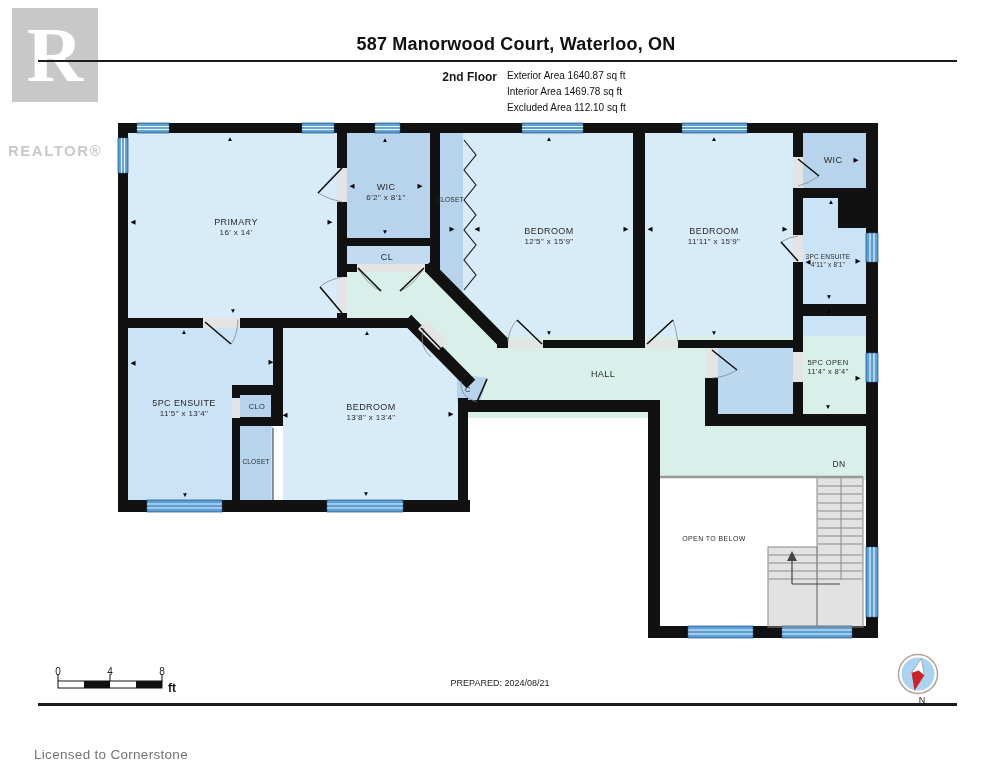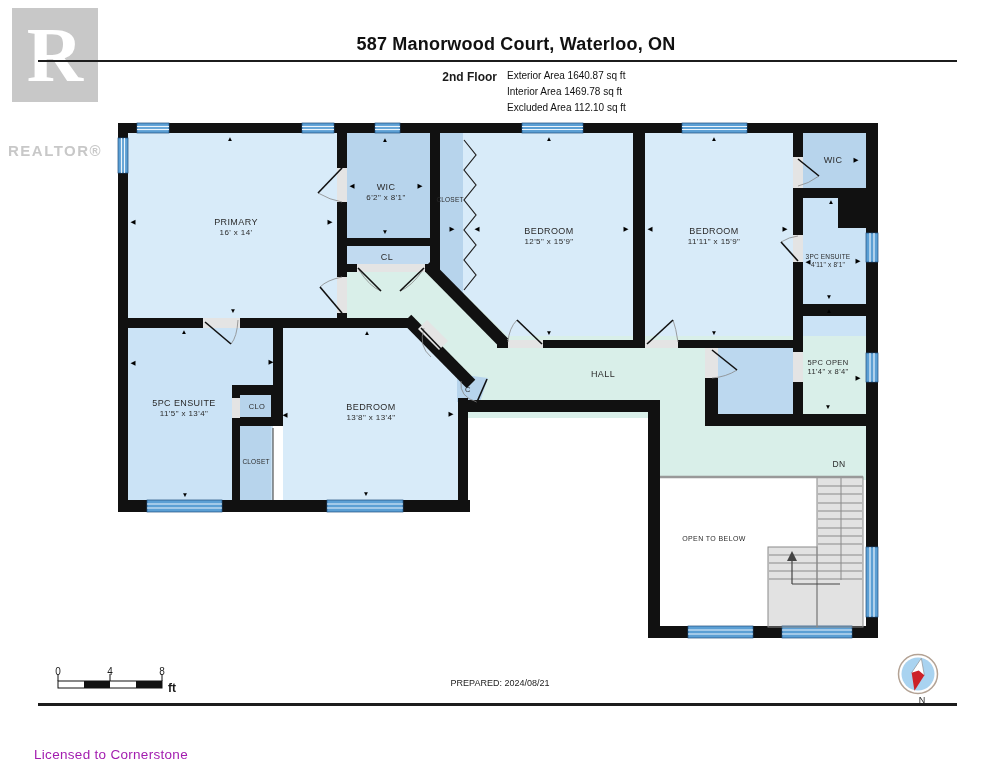--- a/index.html
+++ b/index.html
@@ -18,21 +18,21 @@
   .tiny{font-size:6.5px;letter-spacing:.2px;}
   .small{font-size:7.5px;}
   .dar{position:absolute;font-size:6.5px;color:#000;transform:translate(-50%,-50%);line-height:1;}
   .logo-box{left:12px;top:8px;width:86px;height:94px;background:#c8c8c8;
             display:flex;align-items:center;justify-content:center;}
   .logo-r{font-family:"Liberation Serif",serif;font-weight:bold;font-size:78px;color:#fff;line-height:1;}
   .logo-text{left:8px;top:107px;font-size:15px;letter-spacing:1.5px;color:#c8c8c8;font-weight:bold;margin-top:35px;}
   .scale-num{font-size:10px;transform:translate(-50%,-50%);position:absolute;}
   .prepared{font-size:9px;color:#222;}
   .disclaimer{font-size:8.6px;color:#111;white-space:nowrap;}
-  .license{font-size:13.5px;color:#a21caf;letter-spacing:.3px;}
+  .license{font-size:13.5px;color:#737373;letter-spacing:.3px;}
   .north{font-size:9px;color:#222;}
 </style>
 </head>
 <body>
 
 <div id="page">
 
   <svg id="plan-svg" width="995" height="768" viewBox="0 0 995 768">
 
     <g stroke="none">

